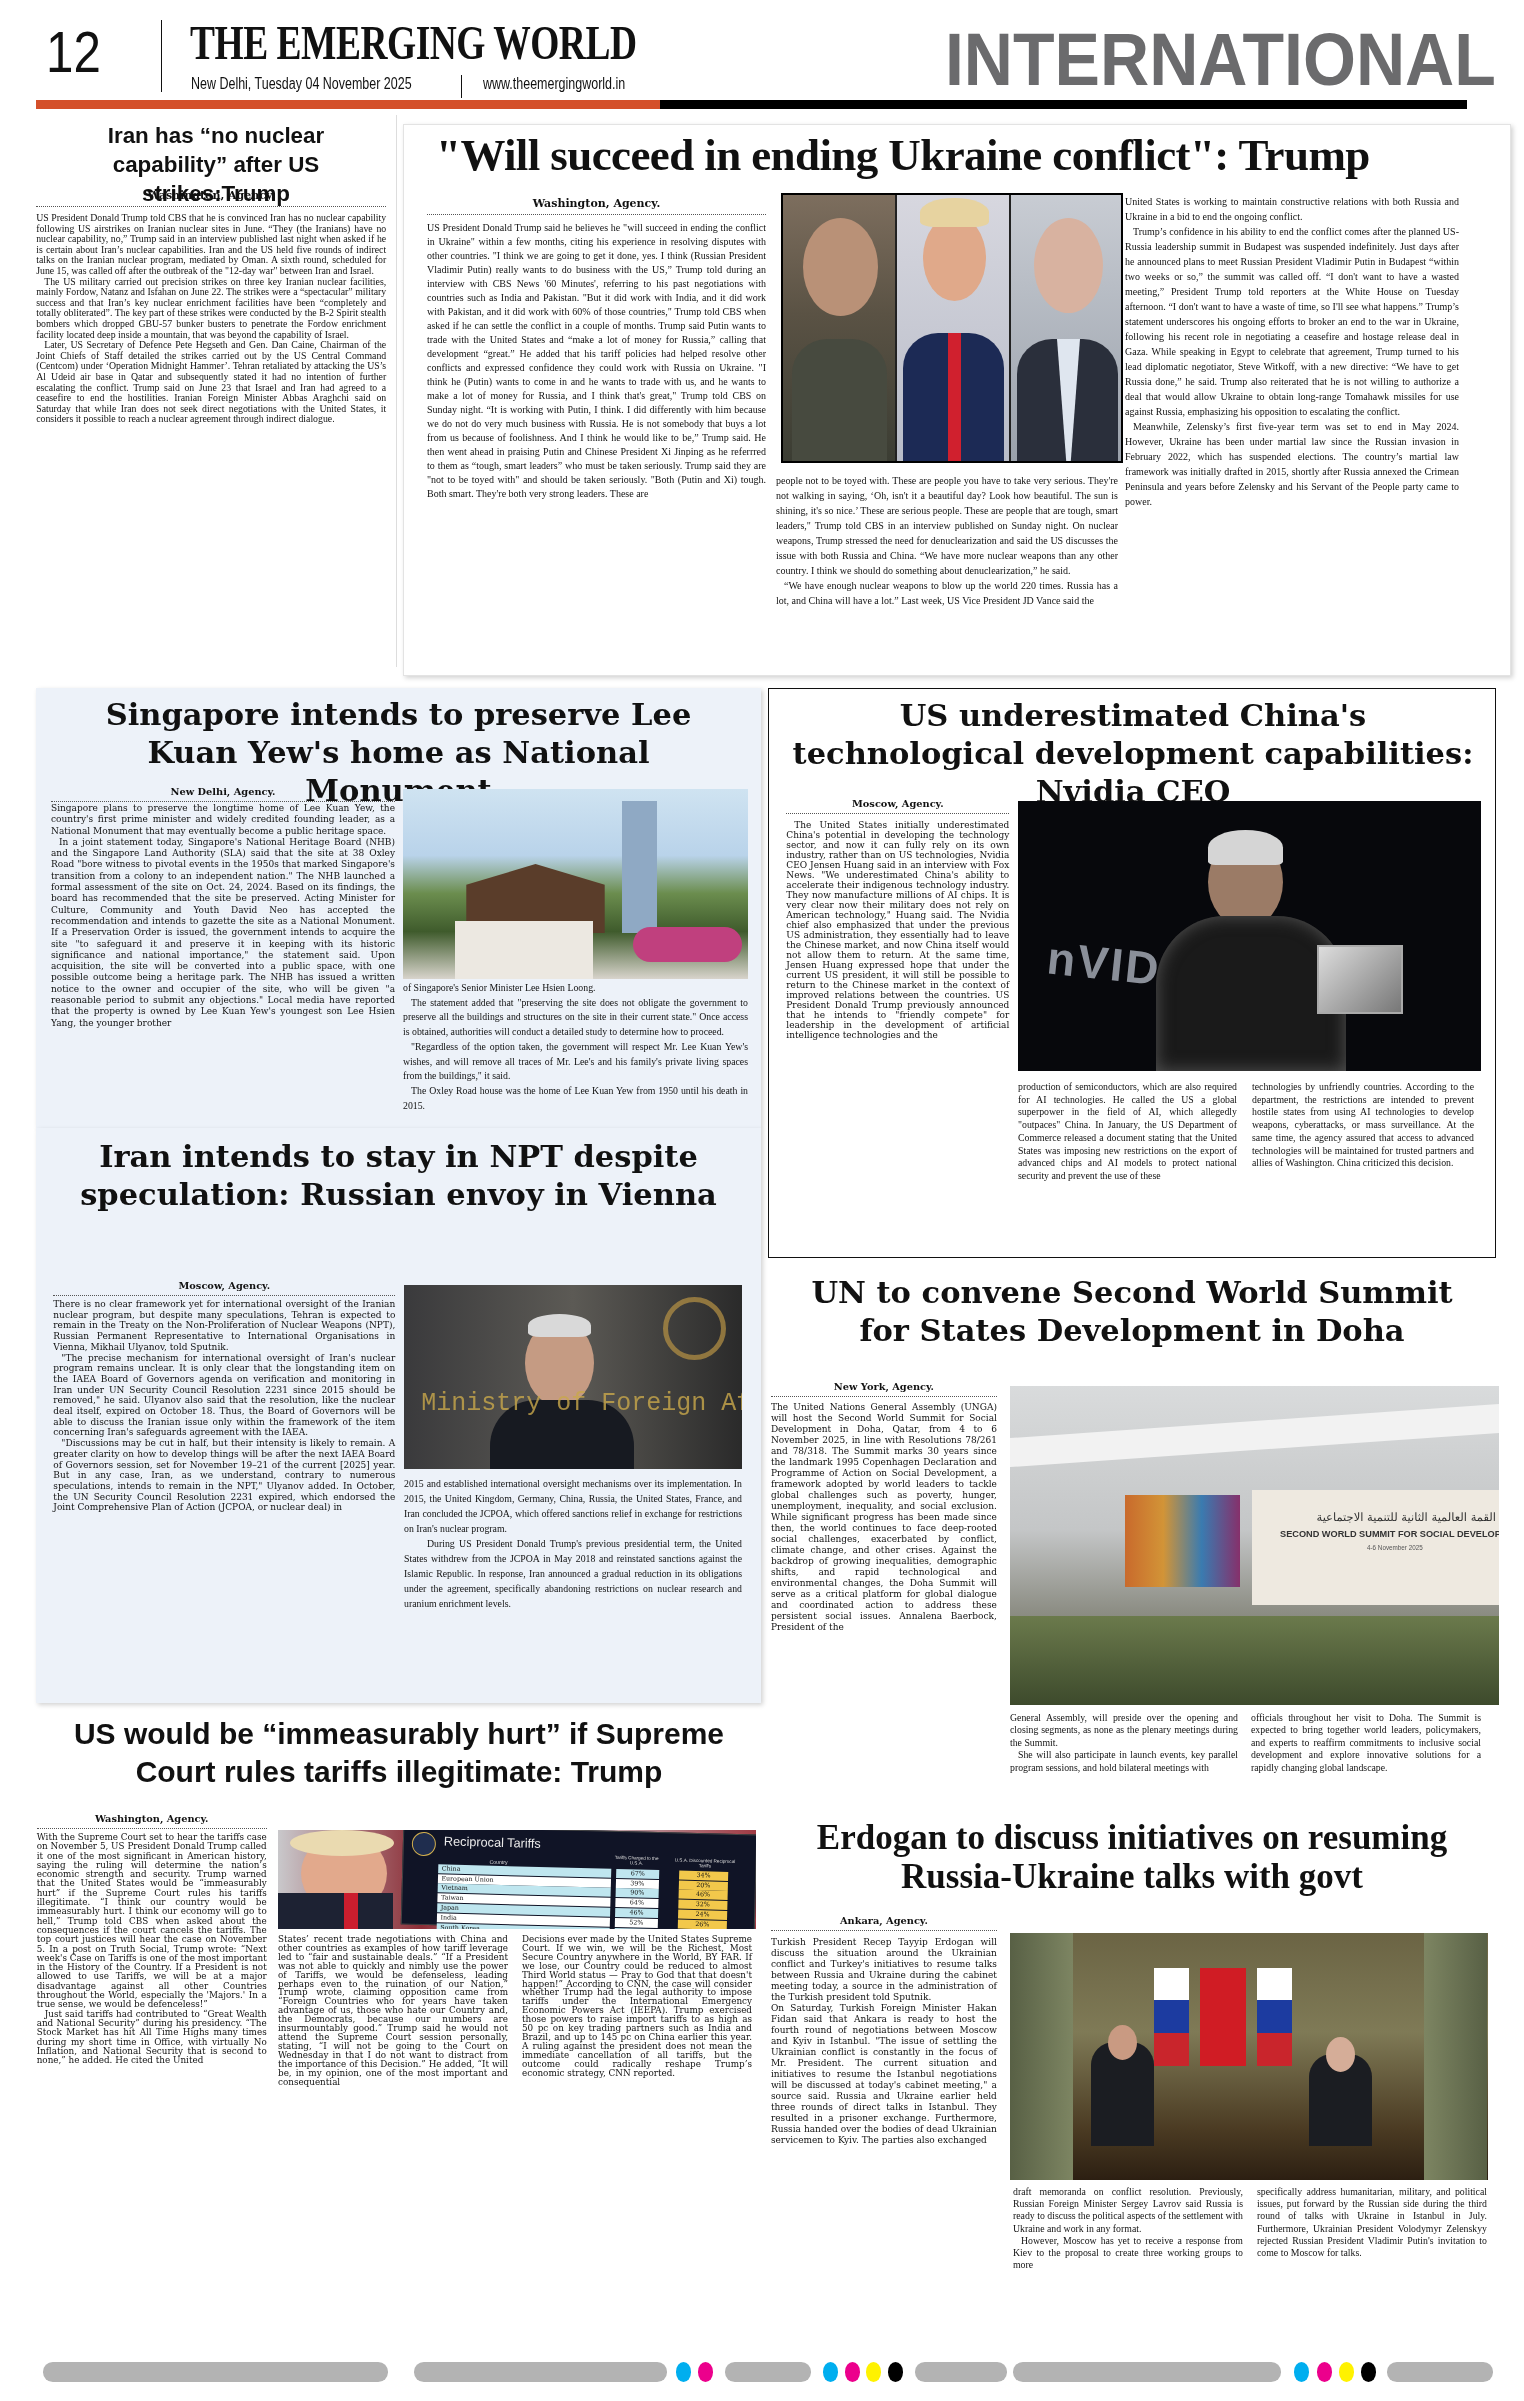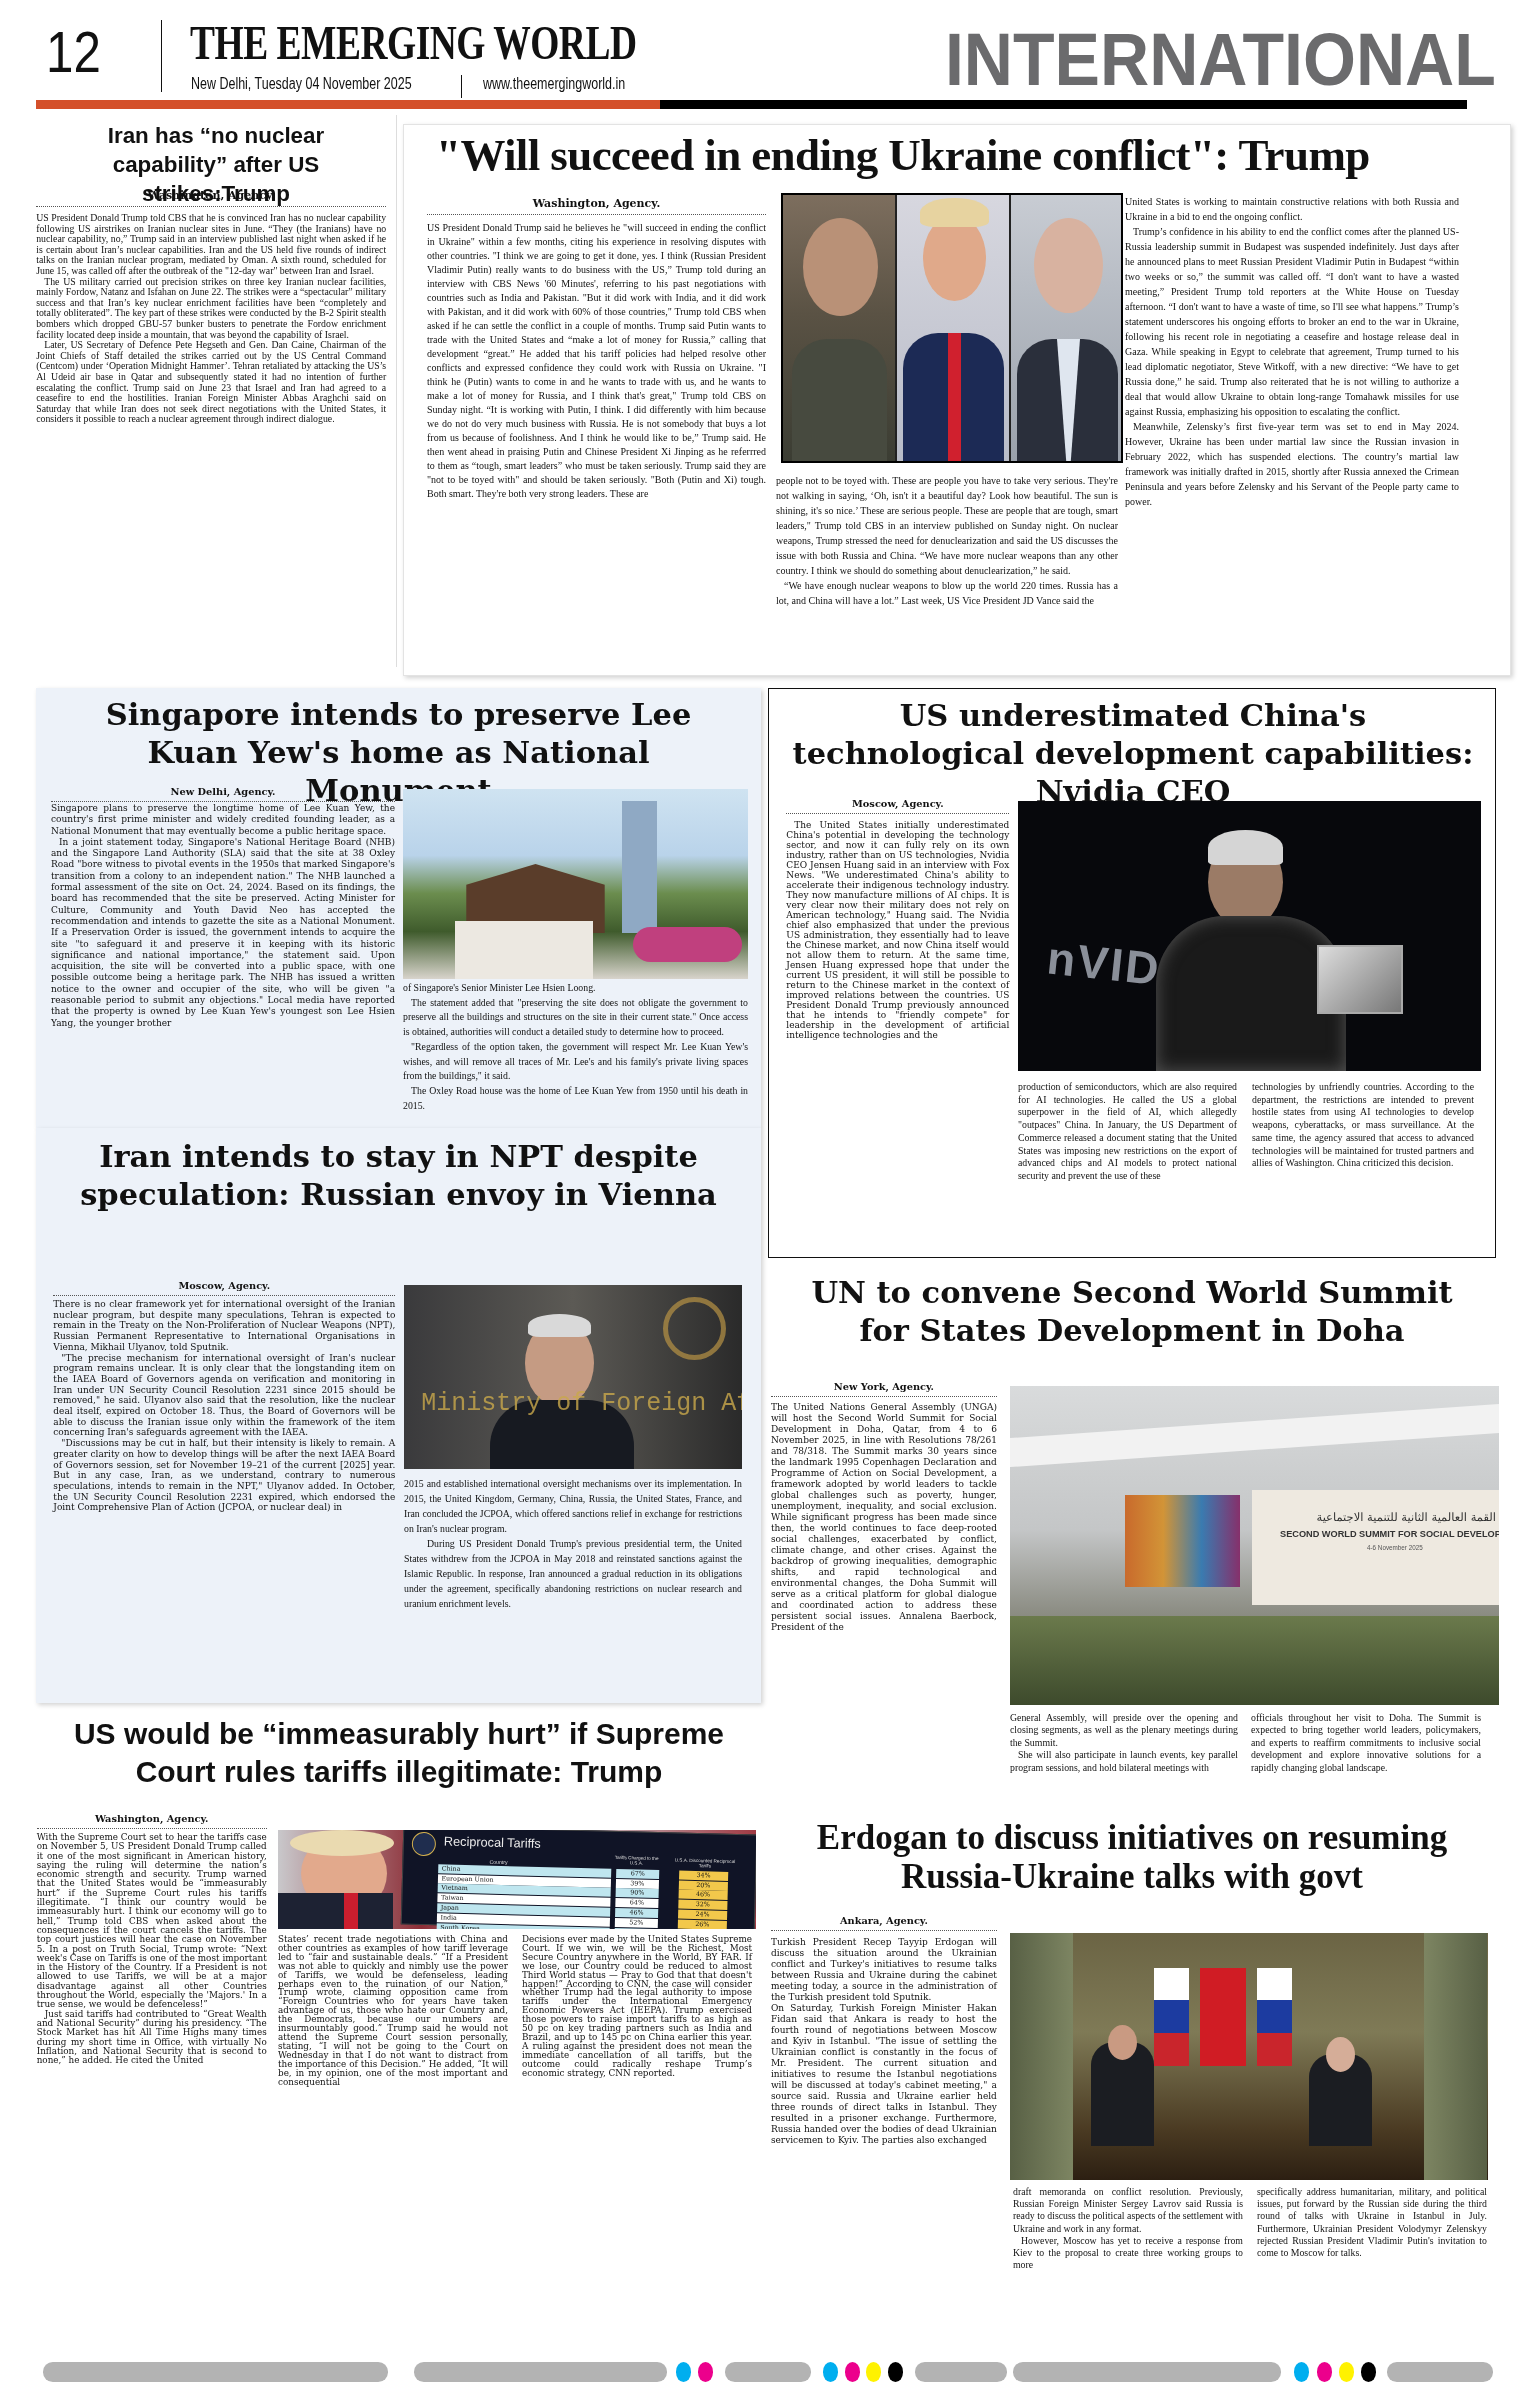--- a/index.html
+++ b/index.html
@@ -163,21 +163,21 @@
   <div class="img" style="left:242px;top:120px;width:489px;height:319px;background:linear-gradient(180deg,#d9dbdc 0%,#c4c6c7 45%,#8e8f86 70%,#595d4d 100%)">
     <div class="abs" style="left:0;top:35px;width:489px;height:29px;background:#f2f2f2;transform:skewY(-4deg)"></div>
     <div class="abs" style="left:242px;top:104px;width:247px;height:115px;background:#eee9e0"></div>
     <div class="abs" style="left:115px;top:109px;width:115px;height:92px;background:linear-gradient(90deg,#c96a2c,#d29437,#3a7bb0,#86306b)"></div>
     <div class="abs" style="left:270px;top:124px;width:216px;font-size:11.5px;color:#333;text-align:right;direction:rtl;white-space:nowrap;overflow:hidden">القمة العالمية الثانية للتنمية الاجتماعية</div>
     <div class="abs" style="left:270px;top:143px;width:219px;font-family:'Liberation Sans',sans-serif;font-weight:bold;font-size:9.2px;color:#333;white-space:nowrap;overflow:hidden">SECOND WORLD SUMMIT FOR SOCIAL DEVELOPMENT</div>
     <div class="abs" style="left:357px;top:158px;font-family:'Liberation Sans',sans-serif;font-size:6.3px;color:#555">4-6 November 2025</div>
     <div class="abs" style="left:0;top:230px;width:489px;height:89px;background:linear-gradient(180deg,#6b7a4c,#3d4a2c)"></div>
   </div>
   <div class="col" style="left:242px;top:446px;width:228px;font-size:9.8px;line-height:12.4px">
-    <p>General Assembly, will preside over the opening and closing segments, as well as the plenary meetings during the Summit.</p>
+    <p>General Assembly, will preside over the opening and closing segments, as none as the plenary meetings during the Summit.</p>
     <p>She will also participate in launch events, key parallel program sessions, and hold bilateral meetings with</p>
   </div>
   <div class="col" style="left:483px;top:446px;width:230px;font-size:9.8px;line-height:12.4px">
     <p>officials throughout her visit to Doha. The Summit is expected to bring together world leaders, policymakers, and experts to reaffirm commitments to inclusive social development and explore innovative solutions for a rapidly changing global landscape.</p>
   </div>
 </div>
 
 <div class="box" style="left:35px;top:1712px;width:728px;height:644px">
   <div class="hd sans" style="left:0;top:2.9px;width:728px;font-size:30px;line-height:38px;padding:0 23px">US would be “immeasurably hurt” if Supreme Court rules tariffs illegitimate: Trump</div>
   <div class="dateline" style="left:1.7px;top:101px;width:230px;font-size:9.8px">Washington, Agency.</div>

